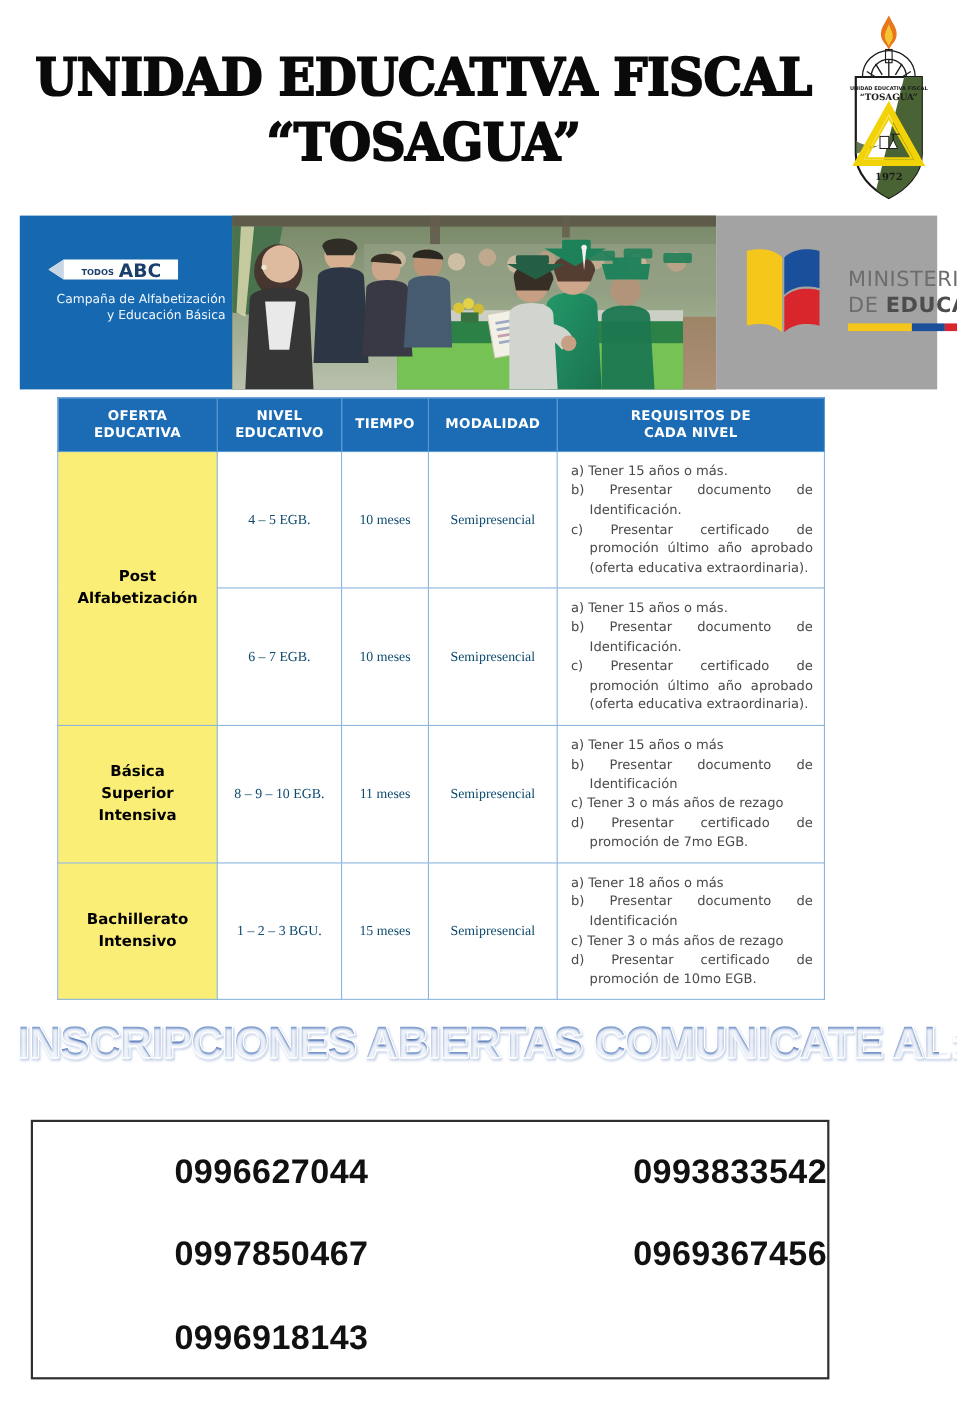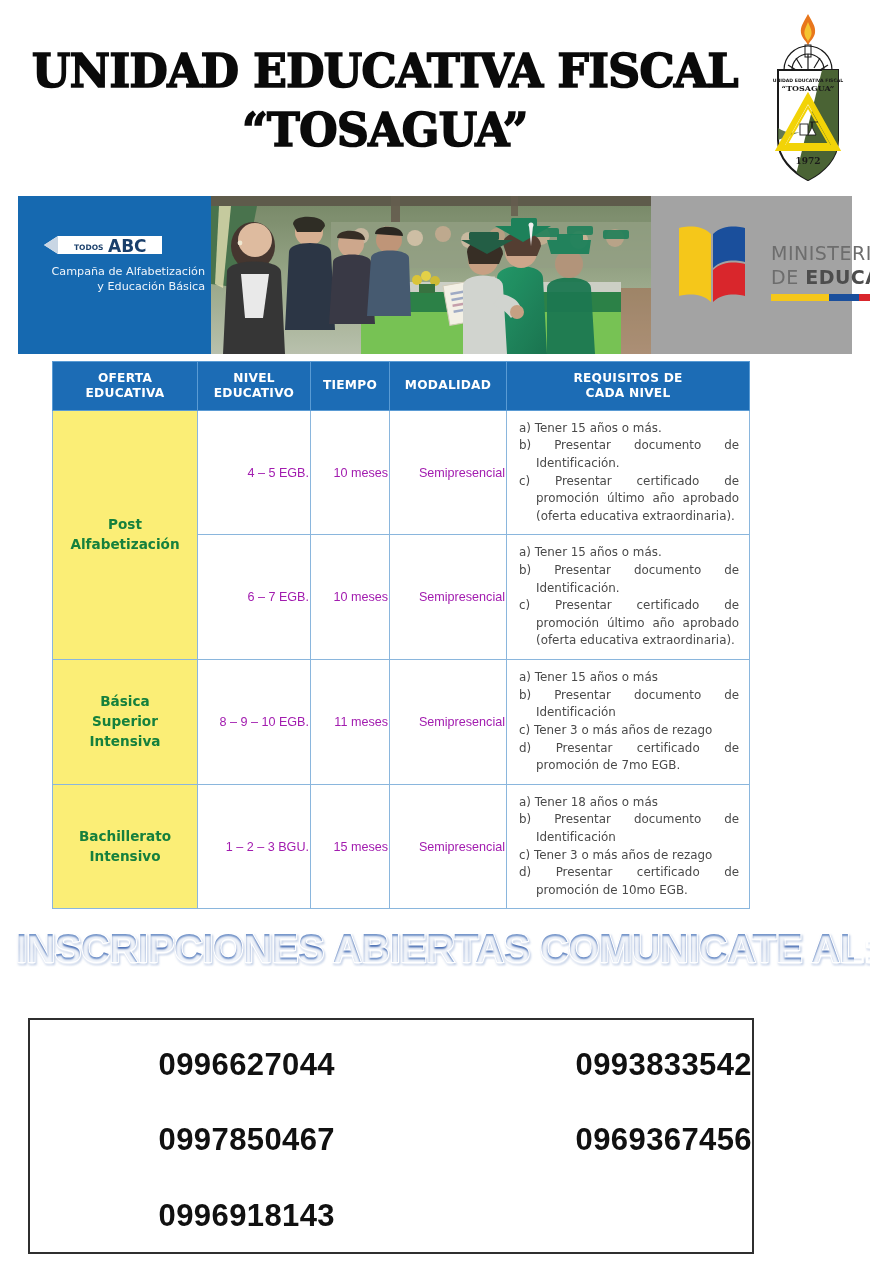--- a/index.html
+++ b/index.html
@@ -130,31 +130,31 @@
     border: 1px solid #5a9bd4;
     text-transform: uppercase;
   }
   .offer-table td {
     border: 1px solid #8ab6dd;
     vertical-align: middle;
     background: #ffffff;
   }
   td.cat-cell {
     background: #fbee76;
-    color: #15803d;
+    color: #000000;
     font-size: 13.6px;
     font-weight: 700;
     text-align: center;
     line-height: 1.45;
   }
   td.center-cell {
-    text-align: right;
+    text-align: center;
     font-size: 12.6px;
-    color: #a21caf;
-    font-family: Liberation Sans, sans-serif;
+    color: #0c4a6e;
+    font-family: Liberation Serif, serif;
   }
   td.req-cell {
     padding: 9px 10px 9px 12px;
     font-size: 11.9px;
     color: #4a4a4a;
     line-height: 1.48;
   }
   .req-list {
     list-style: none;
     margin: 0;

